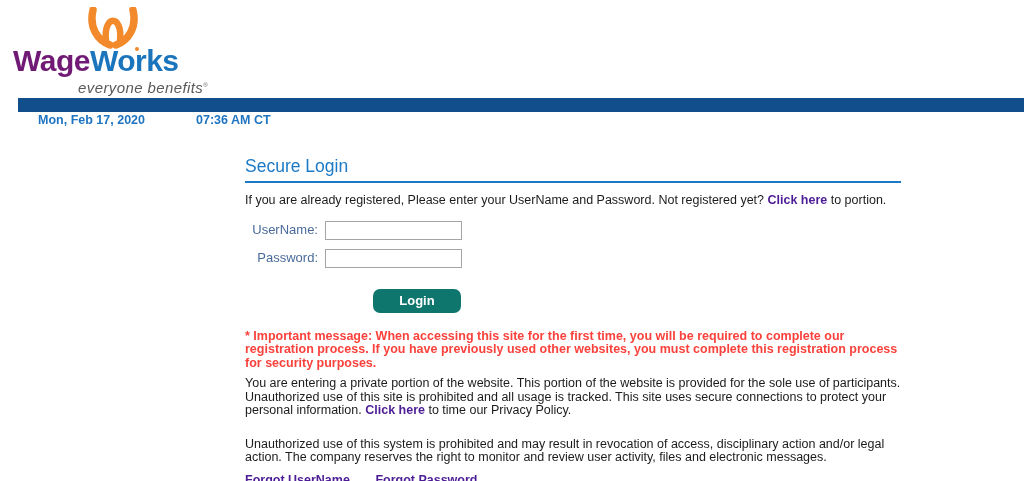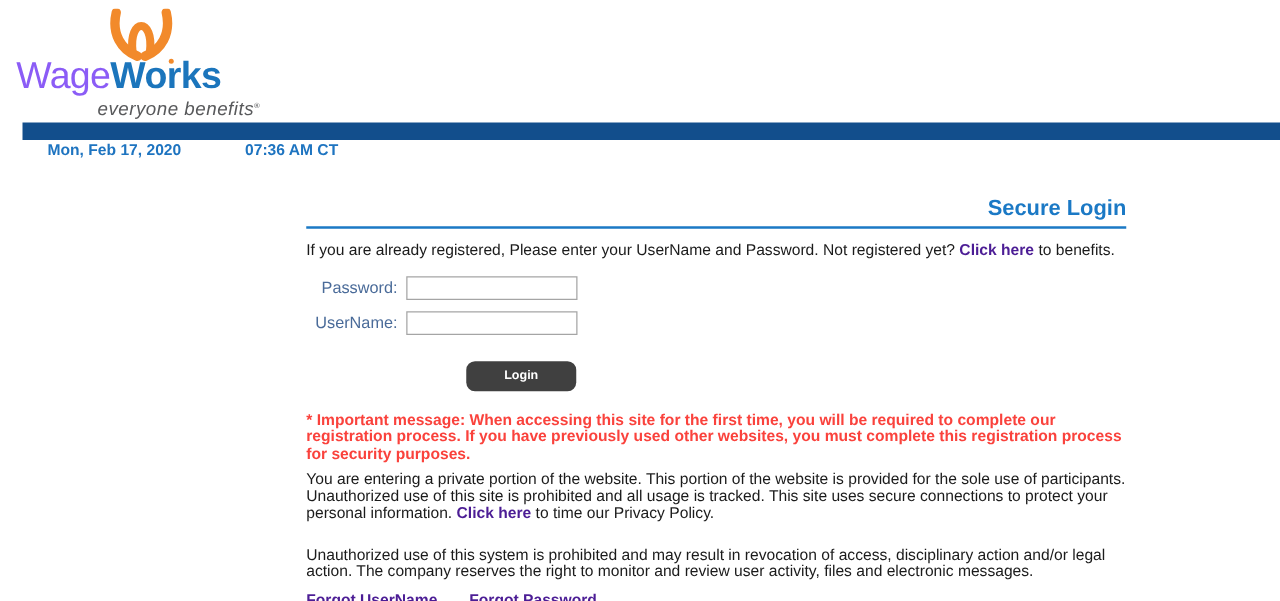--- a/index.html
+++ b/index.html
@@ -7,55 +7,55 @@
   body {
     width:1024px; height:481px; position:relative; overflow:hidden;
     font-family:"Liberation Sans", sans-serif; color:#1b1b1b;
     font-size:12.5px; line-height:13.5px;
   }
 
   
   .logo { position:absolute; left:13px; top:5px; }
   .logo-icon { position:absolute; left:72px; top:2px; width:56px; height:46px; }
   .logo-text { position:absolute; left:0; top:40px; font-size:30px; line-height:32px; letter-spacing:-0.5px; white-space:nowrap; }
-  .logo-wage  { color:#8b5cf6; font-weight:400; }
+  .logo-wage  { color:#701a75; font-weight:700; }
   .logo-works { color:#1B75BC; font-weight:700; }
   .tagline { position:absolute; left:65px; top:74px; font-style:italic; font-size:15px; color:#58595B; letter-spacing:0.4px; white-space:nowrap; }
   .tagline sup { font-size:6px; vertical-align:super; }
 
   .topbar { position:absolute; left:18px; top:98px; right:0; height:14px; background:#124E8C; }
 
   .datebar { position:absolute; top:114px; left:0; width:100%; height:15px; }
   .date-text { position:absolute; left:38px; color:#1E74C0; font-weight:700; font-size:12.5px; }
   .time-text { position:absolute; left:148px; color:#1E74C0; font-weight:700; font-size:12.5px;margin-left:48px; }
 
   
   .content { position:absolute; left:245px; top:157px; width:656px; }
 
   h1.page-title {
-    font-size:17.5px; line-height:19px; font-weight:700; color:#1B79C5;
-    padding-bottom:5px; border-bottom:2px solid #1B79C5;text-align:right;
+    font-size:17.5px; line-height:19px; font-weight:400; color:#1B79C5;
+    padding-bottom:5px; border-bottom:2px solid #1B79C5;
   }
 
   p.intro { margin-top:11px; }
 
   a.link { color:#4c1d95; font-weight:700; text-decoration:none; cursor:pointer; }
 
   .login-form { margin-top:13px; }
   .form-row { display:flex; align-items:center; height:19px; margin-bottom:9px; }
   .form-label { width:73px; text-align:right; font-size:13px; color:#4A6B99; flex:none; }
   .form-input {
     margin-left:7px; width:137px; height:19px; border:1px solid #A5A5A5;
     font-size:13px; padding:0 3px; outline:none; background:#fff;
   }
 
   .btn-row { margin-top:21px; margin-left:128px; }
   .login-btn {
-    width:88px; height:24px; background:#404040; color:#ffffff;
-    font-family:"Liberation Sans", sans-serif; font-weight:700; font-size:10px;
+    width:88px; height:24px; background:#0f766e; color:#ffffff;
+    font-family:"Liberation Sans", sans-serif; font-weight:700; font-size:13px;
     border:none; border-radius:7px; cursor:pointer; display:block;
   }
 
   p.important { margin-top:17px; color:#FA423C; font-weight:700; }
   p.private   { margin-top:7px; }
   p.unauth    { margin-top:20px; }
 
   .bottom-links { margin-top:9px; }
   .bottom-links a { display:inline-block; }
   .bottom-links a + a { margin-left:22px;text-align:center; }
@@ -83,31 +83,31 @@
 <div class="datebar">
   <span class="date-text">Mon, Feb 17, 2020</span>
   <span class="time-text">07:36 AM CT</span>
 </div>
 
 <div class="content">
 
   <h1 class="page-title">Secure Login</h1>
 
   <p class="intro">
-    <span>If you are already registered, Please enter your UserName and Password. Not registered yet? </span><a class="link">Click here</a><span> to benefits.</span>
+    <span>If you are already registered, Please enter your UserName and Password. Not registered yet? </span><a class="link">Click here</a><span> to portion.</span>
   </p>
 
   <div class="login-form">
     <div class="form-row">
+      <label class="form-label">UserName:</label>
+      <input class="form-input" type="text" value="" style="">
+    </div>
+    <div class="form-row">
       <label class="form-label">Password:</label>
       <input class="form-input" type="password" value="" style="">
-    </div>
-    <div class="form-row">
-      <label class="form-label">UserName:</label>
-      <input class="form-input" type="text" value="" style="">
     </div>
     <div class="btn-row">
       <button class="login-btn">Login</button>
     </div>
   </div>
 
   <p class="important">* Important message: When accessing this site for the first time, you will be required to complete our registration process. If you have previously used other websites, you must complete this registration process for security purposes.</p>
 
   <p class="private">
     <span>You are entering a private portion of the website. This portion of the website is provided for the sole use of participants. Unauthorized use of this site is prohibited and all usage is tracked. This site uses secure connections to protect your personal information. </span><a class="link">Click here</a><span> to time our Privacy Policy.</span>

